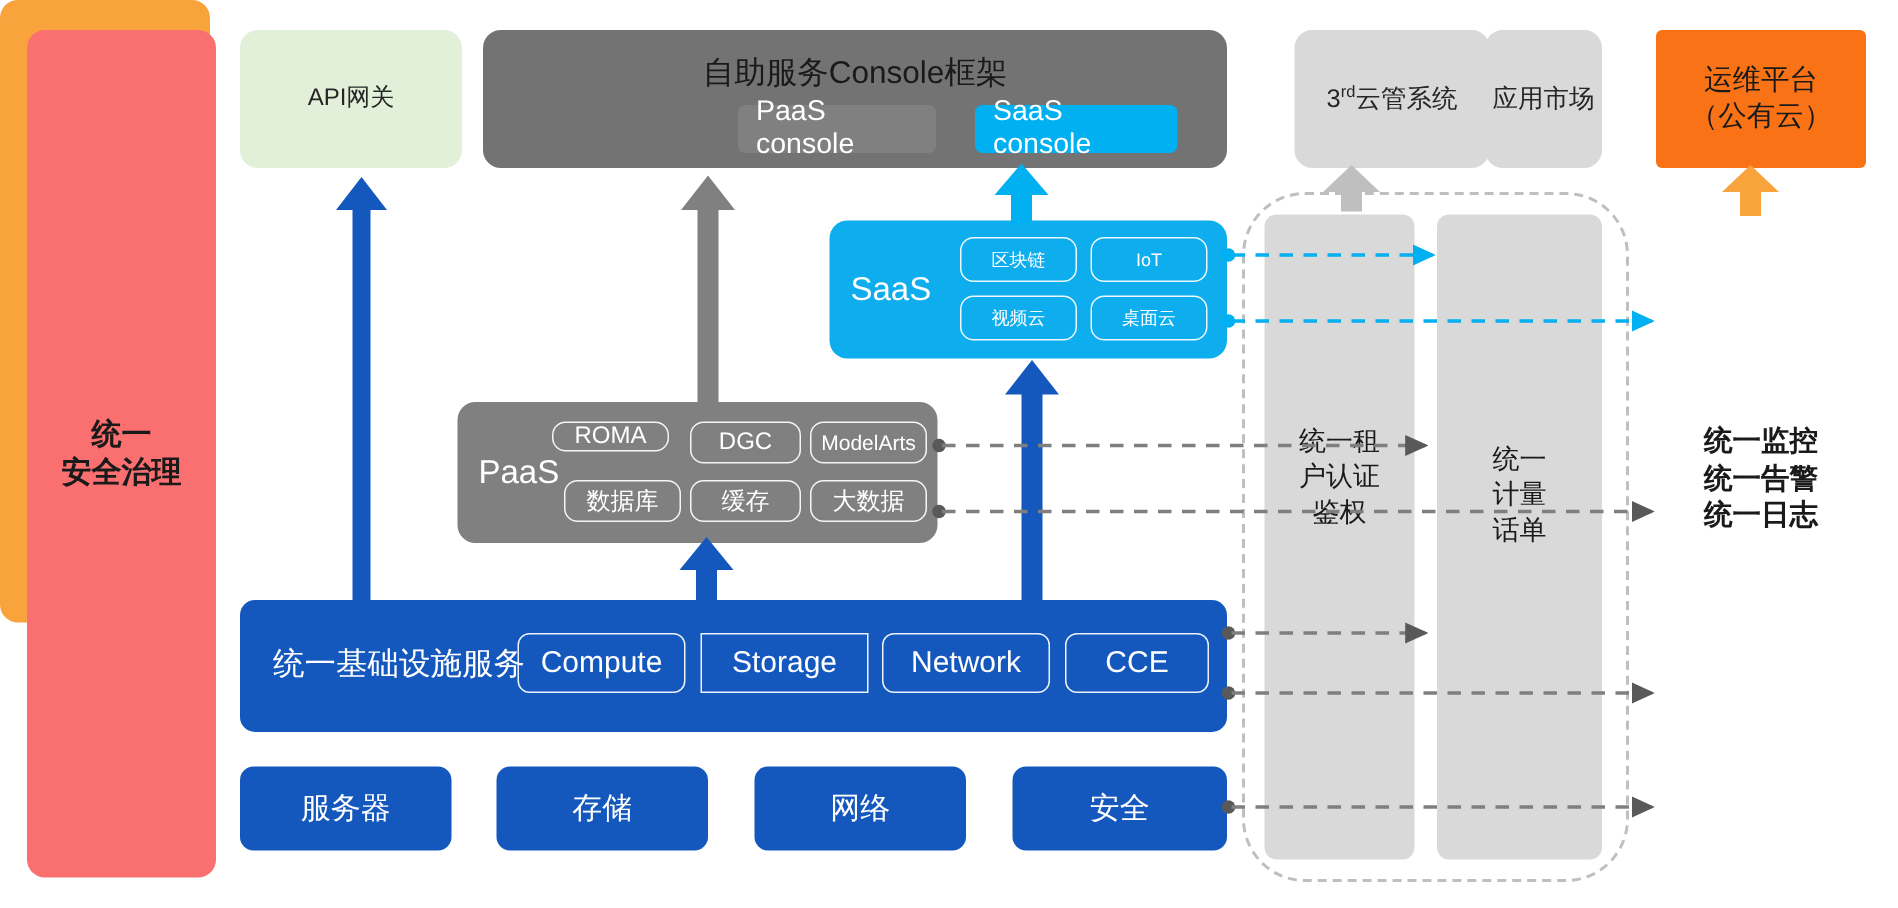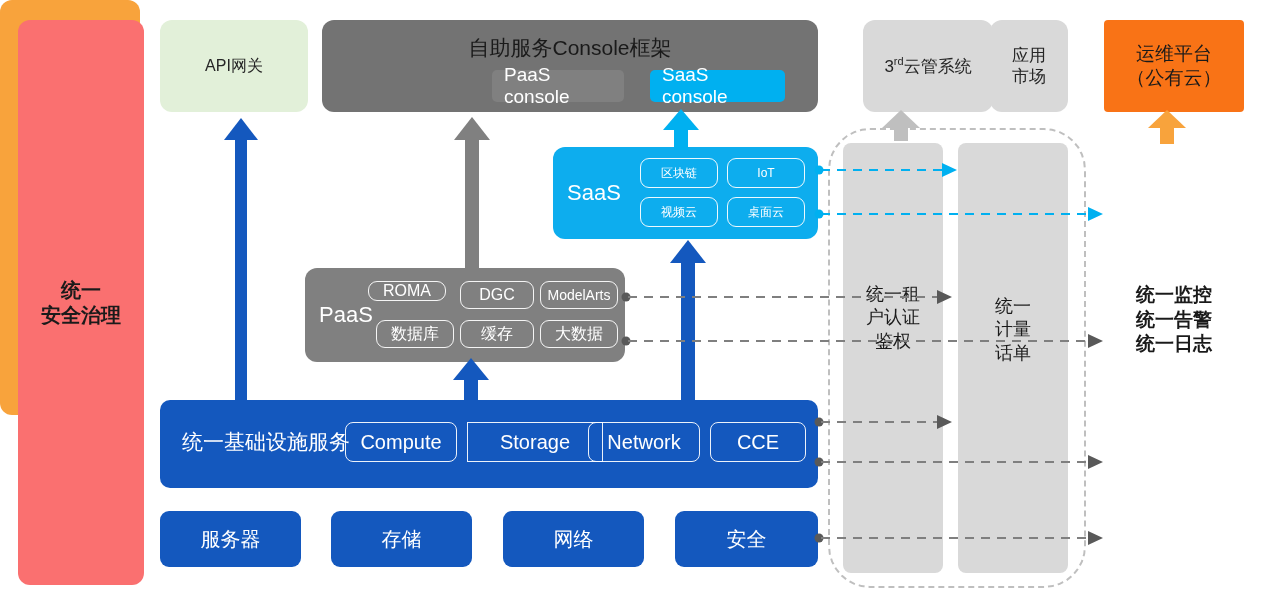--- a/index.html
+++ b/index.html
@@ -64,21 +64,21 @@
     <div class="console-chip" style="left:328px;top:50px;width:135px;background:#00B0F0;">SaaS console</div>
   </div>
 
   <div class="box greybox" style="left:835px;top:20px;width:130px;height:92px;margin-left:28px;">
     <span>
       <span>3</span><sup style="font-size:11px;">rd</sup><span>云管系统</span>
     </span>
   </div>
 
   <div class="box greybox" style="left:990px;top:20px;width:78px;height:92px;">
-    <div style="display:flex;flex-direction:column;">
+    <div style="display:flex;flex-direction:row;">
       <span>应用</span>
       <span>市场</span>
     </div>
   </div>
 
   <div class="box orange" style="left:1104px;top:20px;width:140px;height:92px;">
     <div style="display:flex;flex-direction:column;font-weight:400;">
       <span>运维平台</span>
       <span>（公有云）</span>
     </div>
@@ -121,21 +121,21 @@
     <div class="tag" style="left:155px;top:13px;width:74px;height:28px;">DGC</div>
     <div class="tag" style="left:235px;top:13px;width:78px;height:28px;font-size:14px;">ModelArts</div>
     <div class="tag" style="left:71px;top:52px;width:78px;height:28px;">数据库</div>
     <div class="tag" style="left:155px;top:52px;width:74px;height:28px;">缓存</div>
     <div class="tag" style="left:235px;top:52px;width:78px;height:28px;">大数据</div>
   </div>
 
   <div class="iaas" style="position:absolute;left:160px;top:400px;width:658px;height:88px;">
     <div class="blk-label" style="left:22px;top:28px;font-size:21px;">统一基础设施服务</div>
     <div class="tag" style="left:185px;top:22px;width:112px;height:40px;font-size:20px;border-radius:8px;">Compute</div>
-    <div class="tag" style="left:307px;top:22px;width:136px;height:40px;font-size:20px;border-radius:0;">Storage</div>
+    <div class="tag" style="left:307px;top:22px;width:112px;height:40px;font-size:20px;border-radius:0;">Storage</div>
     <div class="tag" style="left:428px;top:22px;width:112px;height:40px;font-size:20px;border-radius:8px;">Network</div>
     <div class="tag" style="left:550px;top:22px;width:96px;height:40px;font-size:20px;border-radius:8px;">CCE</div>
   </div>
 
   <div class="box btm" style="left:160px;top:511px;width:141px;height:56px;">服务器</div>
   <div class="box btm" style="left:331px;top:511px;width:141px;height:56px;">存储</div>
   <div class="box btm" style="left:503px;top:511px;width:141px;height:56px;">网络</div>
   <div class="box btm" style="left:675px;top:511px;width:143px;height:56px;">安全</div>
 
   <svg class="lay" viewBox="0 0 1265 605">

